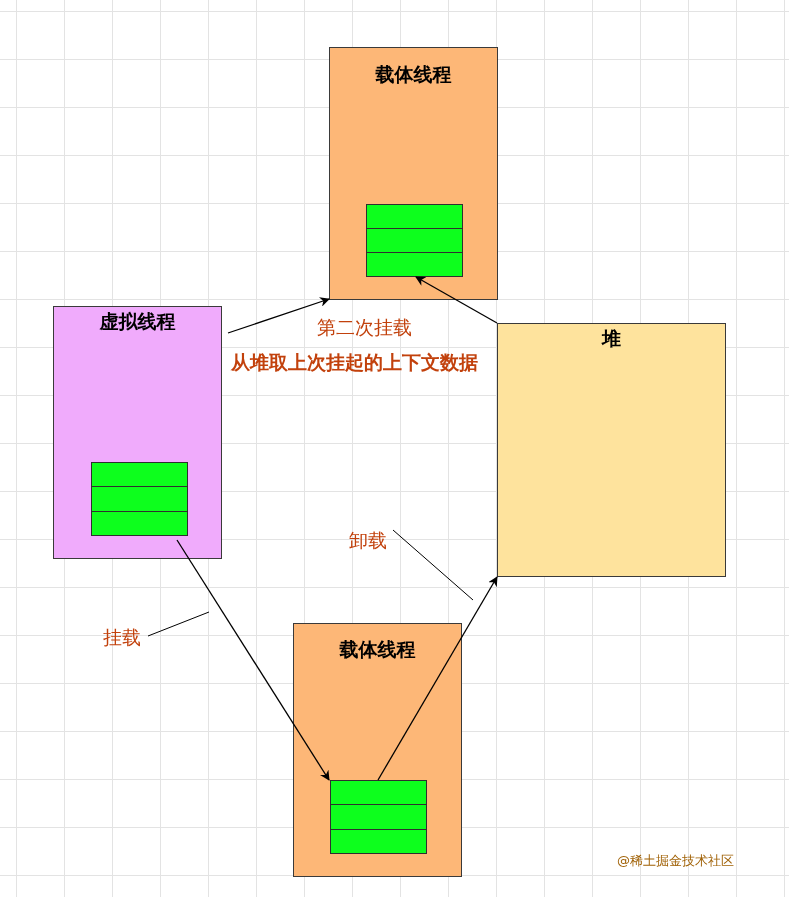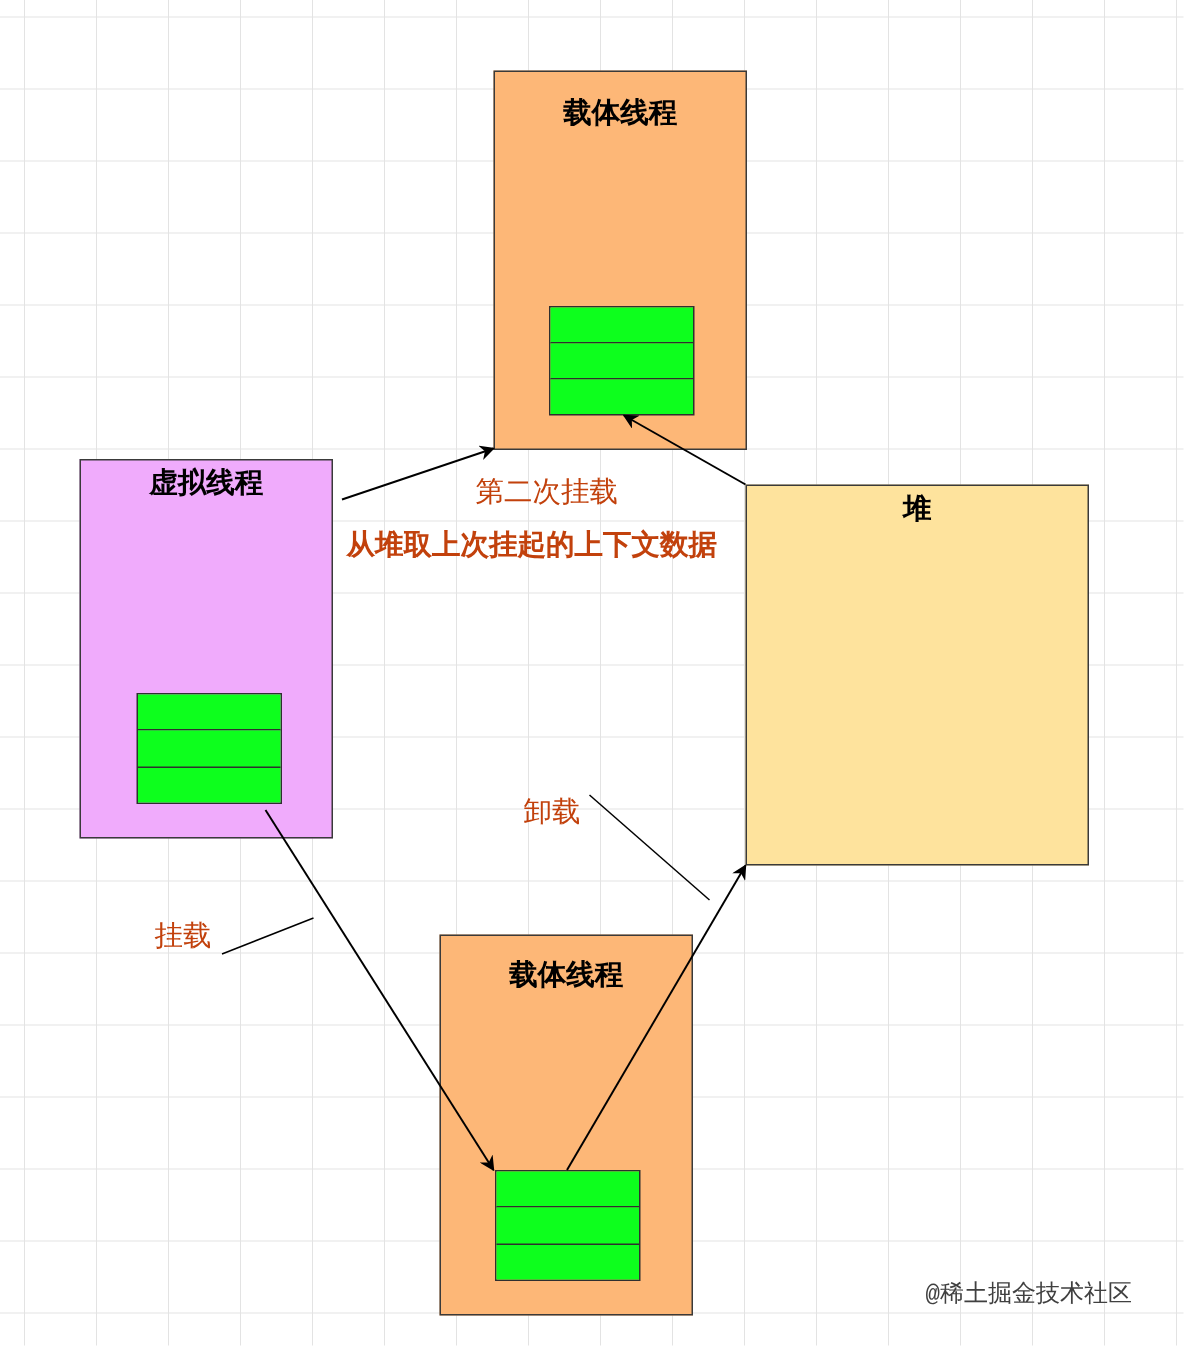--- a/index.html
+++ b/index.html
@@ -16,21 +16,21 @@
     .box { position: absolute; border: 1.5px solid #3a3a3a; box-sizing: border-box; }
     .box-title {
       position: absolute; left: 0; right: 0; text-align: center;
       font-weight: bold; font-size: 19px; color: #000;
     }
     .stack { position: absolute; border: 1.5px solid #2f2f2f; box-sizing: border-box; display: flex; flex-direction: column; }
     .stack .frame { flex: 1; background: #0dff1d; border-bottom: 1.5px solid #2f2f2f; }
     .stack .frame:last-child { border-bottom: none; }
     .label { position: absolute; font-size: 19px; color: #c2410c; white-space: nowrap; }
     svg.arrows { position: absolute; left: 0; top: 0; pointer-events: none; }
-    .watermark { position: absolute; left: 617px; top: 852px; font-size: 16px; color: #404040; white-space: nowrap; font-family: Liberation Mono, monospace; }
+    .watermark { position: absolute; left: 617px; top: 852px; font-size: 13px; color: #a16207; white-space: nowrap; }
   </style>
 </head>
 <body>
 
 <div class="box" style="left:329px; top:47px; width:169px; height:253px; background:#fdb777;">
   <div class="box-title" style="top:14px;">载体线程</div>
   <div class="stack" style="left:36px; top:156px; width:97px; height:73px;">
     <div class="frame"></div>
     <div class="frame"></div>
     <div class="frame"></div>
@@ -73,16 +73,16 @@
   <line x1="177" y1="540" x2="329" y2="780" stroke="#000" stroke-width="1.3" marker-end="url(#ah)"></line>
 
   <line x1="378" y1="780" x2="497" y2="577" stroke="#000" stroke-width="1.3" marker-end="url(#ah)"></line>
 
   <line x1="148" y1="636" x2="209" y2="612" stroke="#000" stroke-width="1"></line>
   <line x1="393" y1="530" x2="473" y2="600" stroke="#000" stroke-width="1"></line>
 </svg>
 
 <div class="label" style="left:317px; top:315px;">第二次挂载</div>
 <div class="label" style="left:231px; top:350px;font-weight:bold;">从堆取上次挂起的上下文数据</div>
-<div class="label" style="left:103px; top:611px;">挂载</div>
+<div class="label" style="left:103px; top:625px;">挂载</div>
 <div class="label" style="left:349px; top:518px;margin-top:10px;">卸载</div>
 
 <div class="watermark">@稀土掘金技术社区</div>
 
 </body></html>

